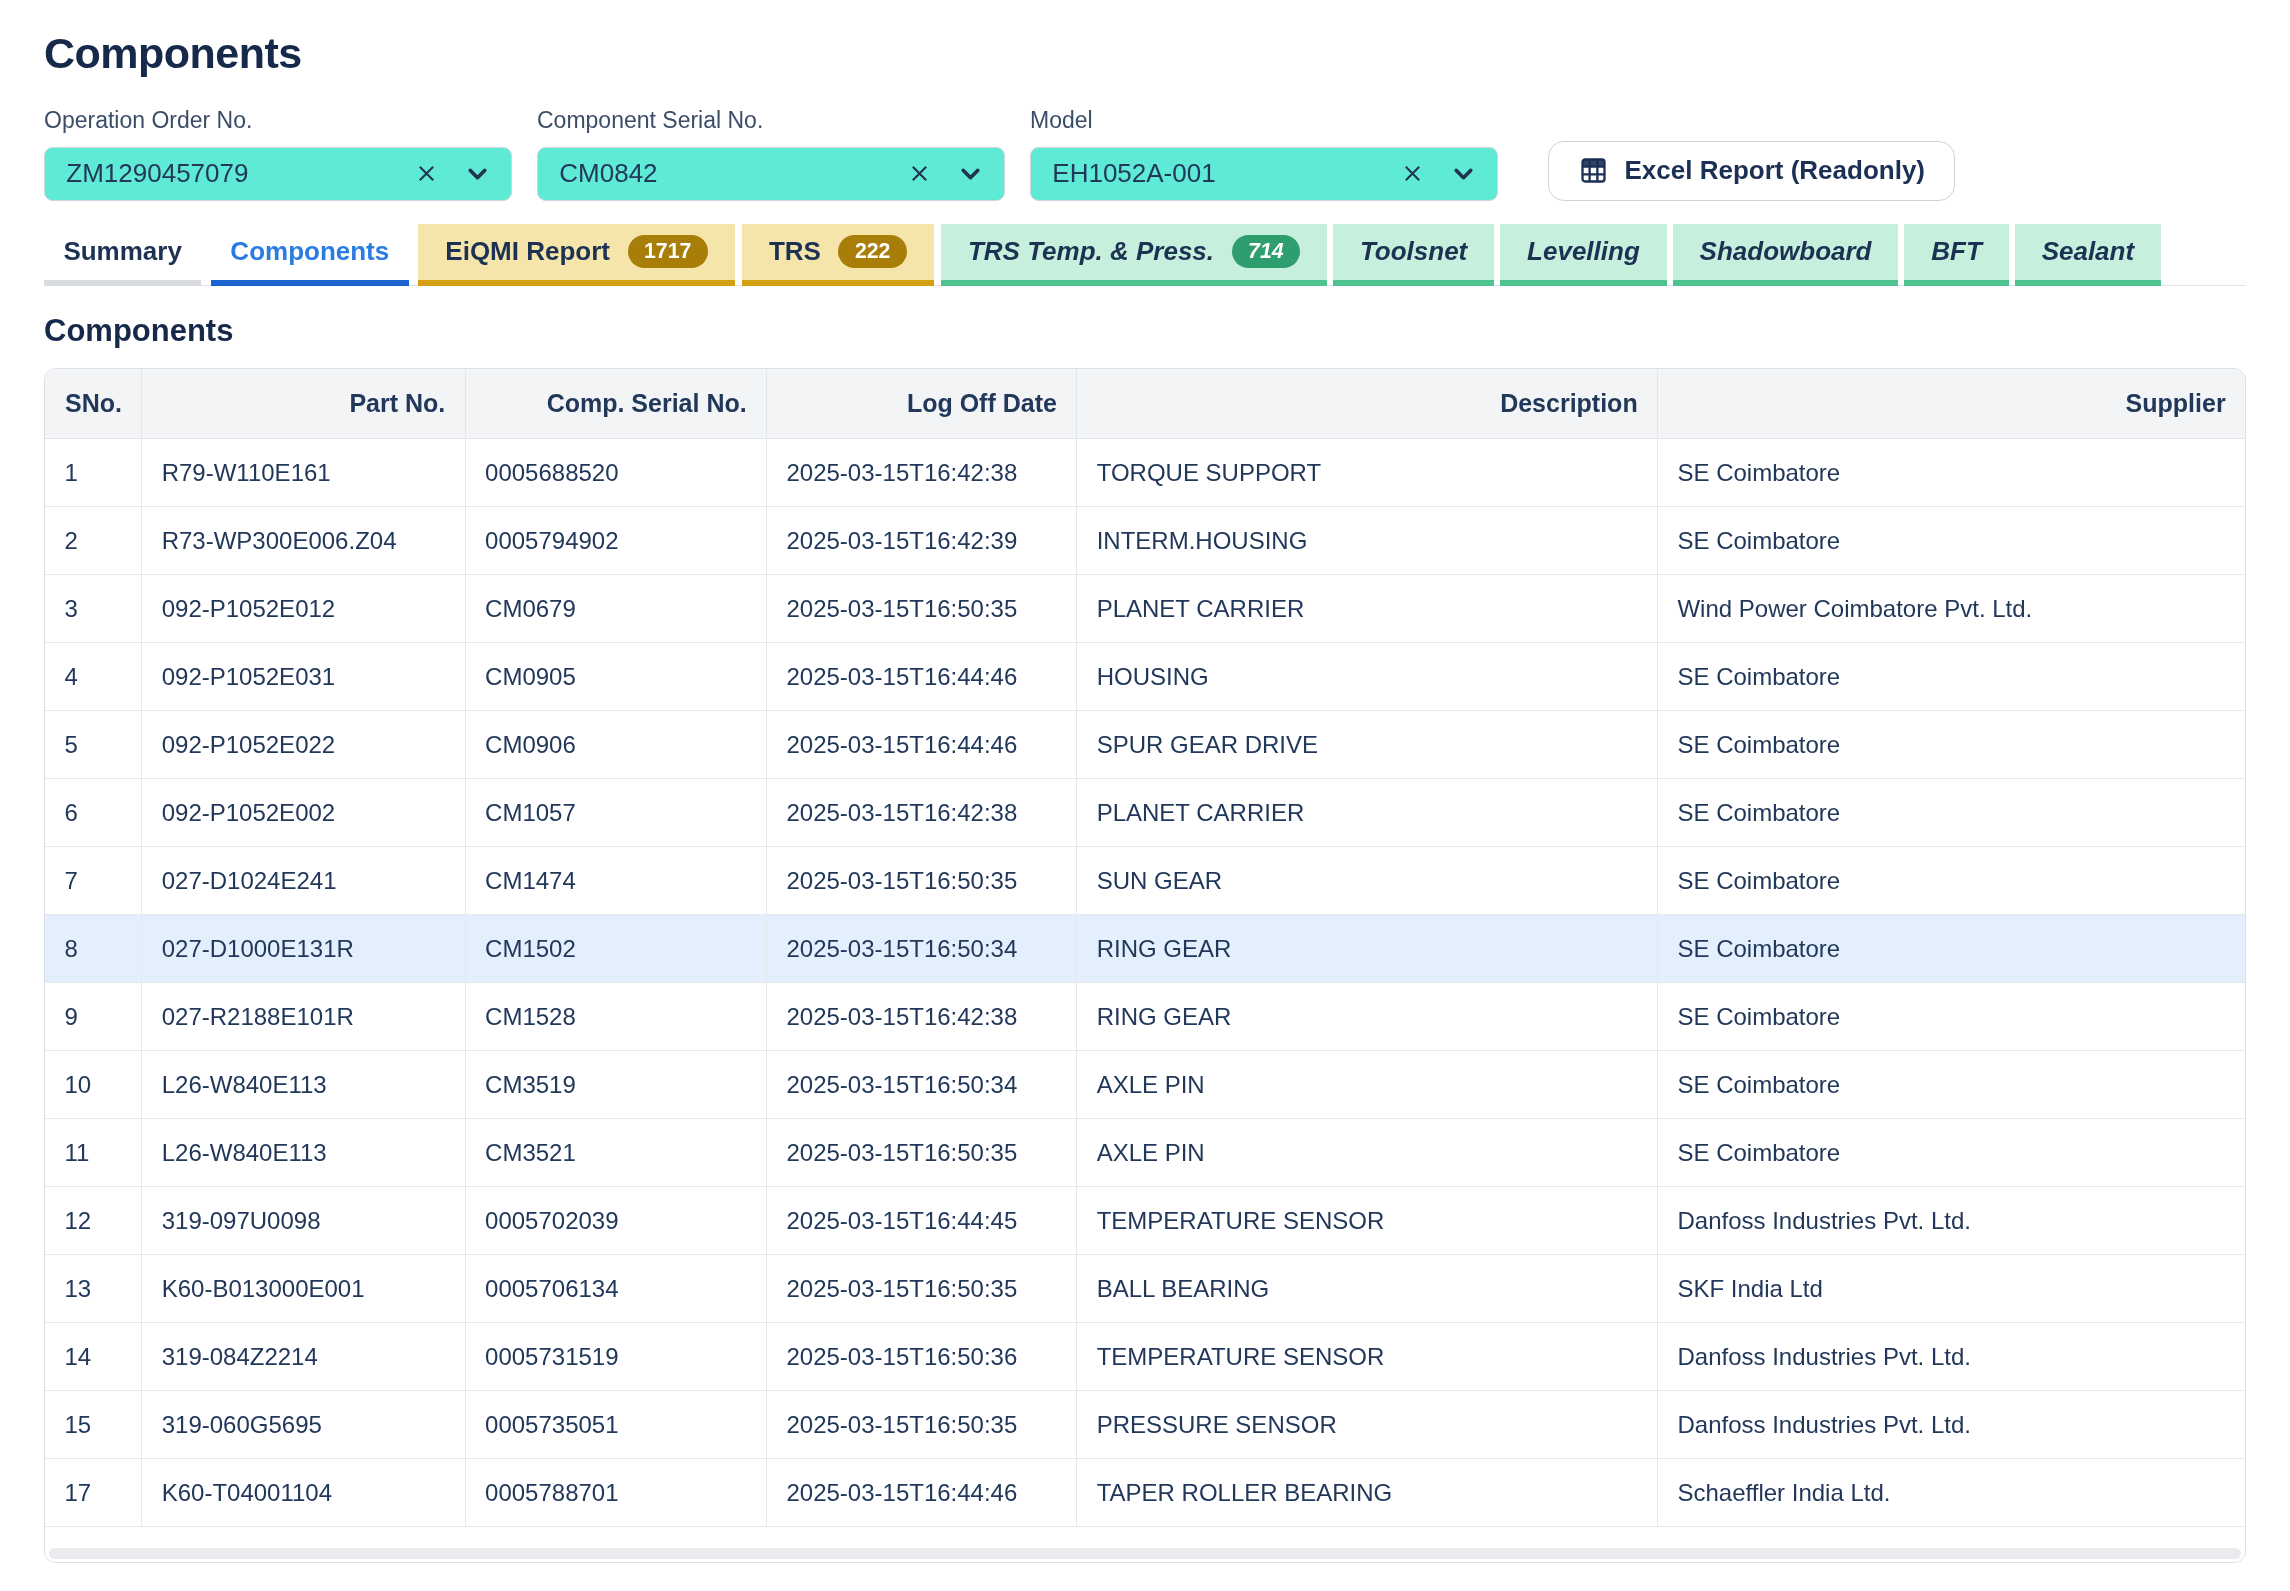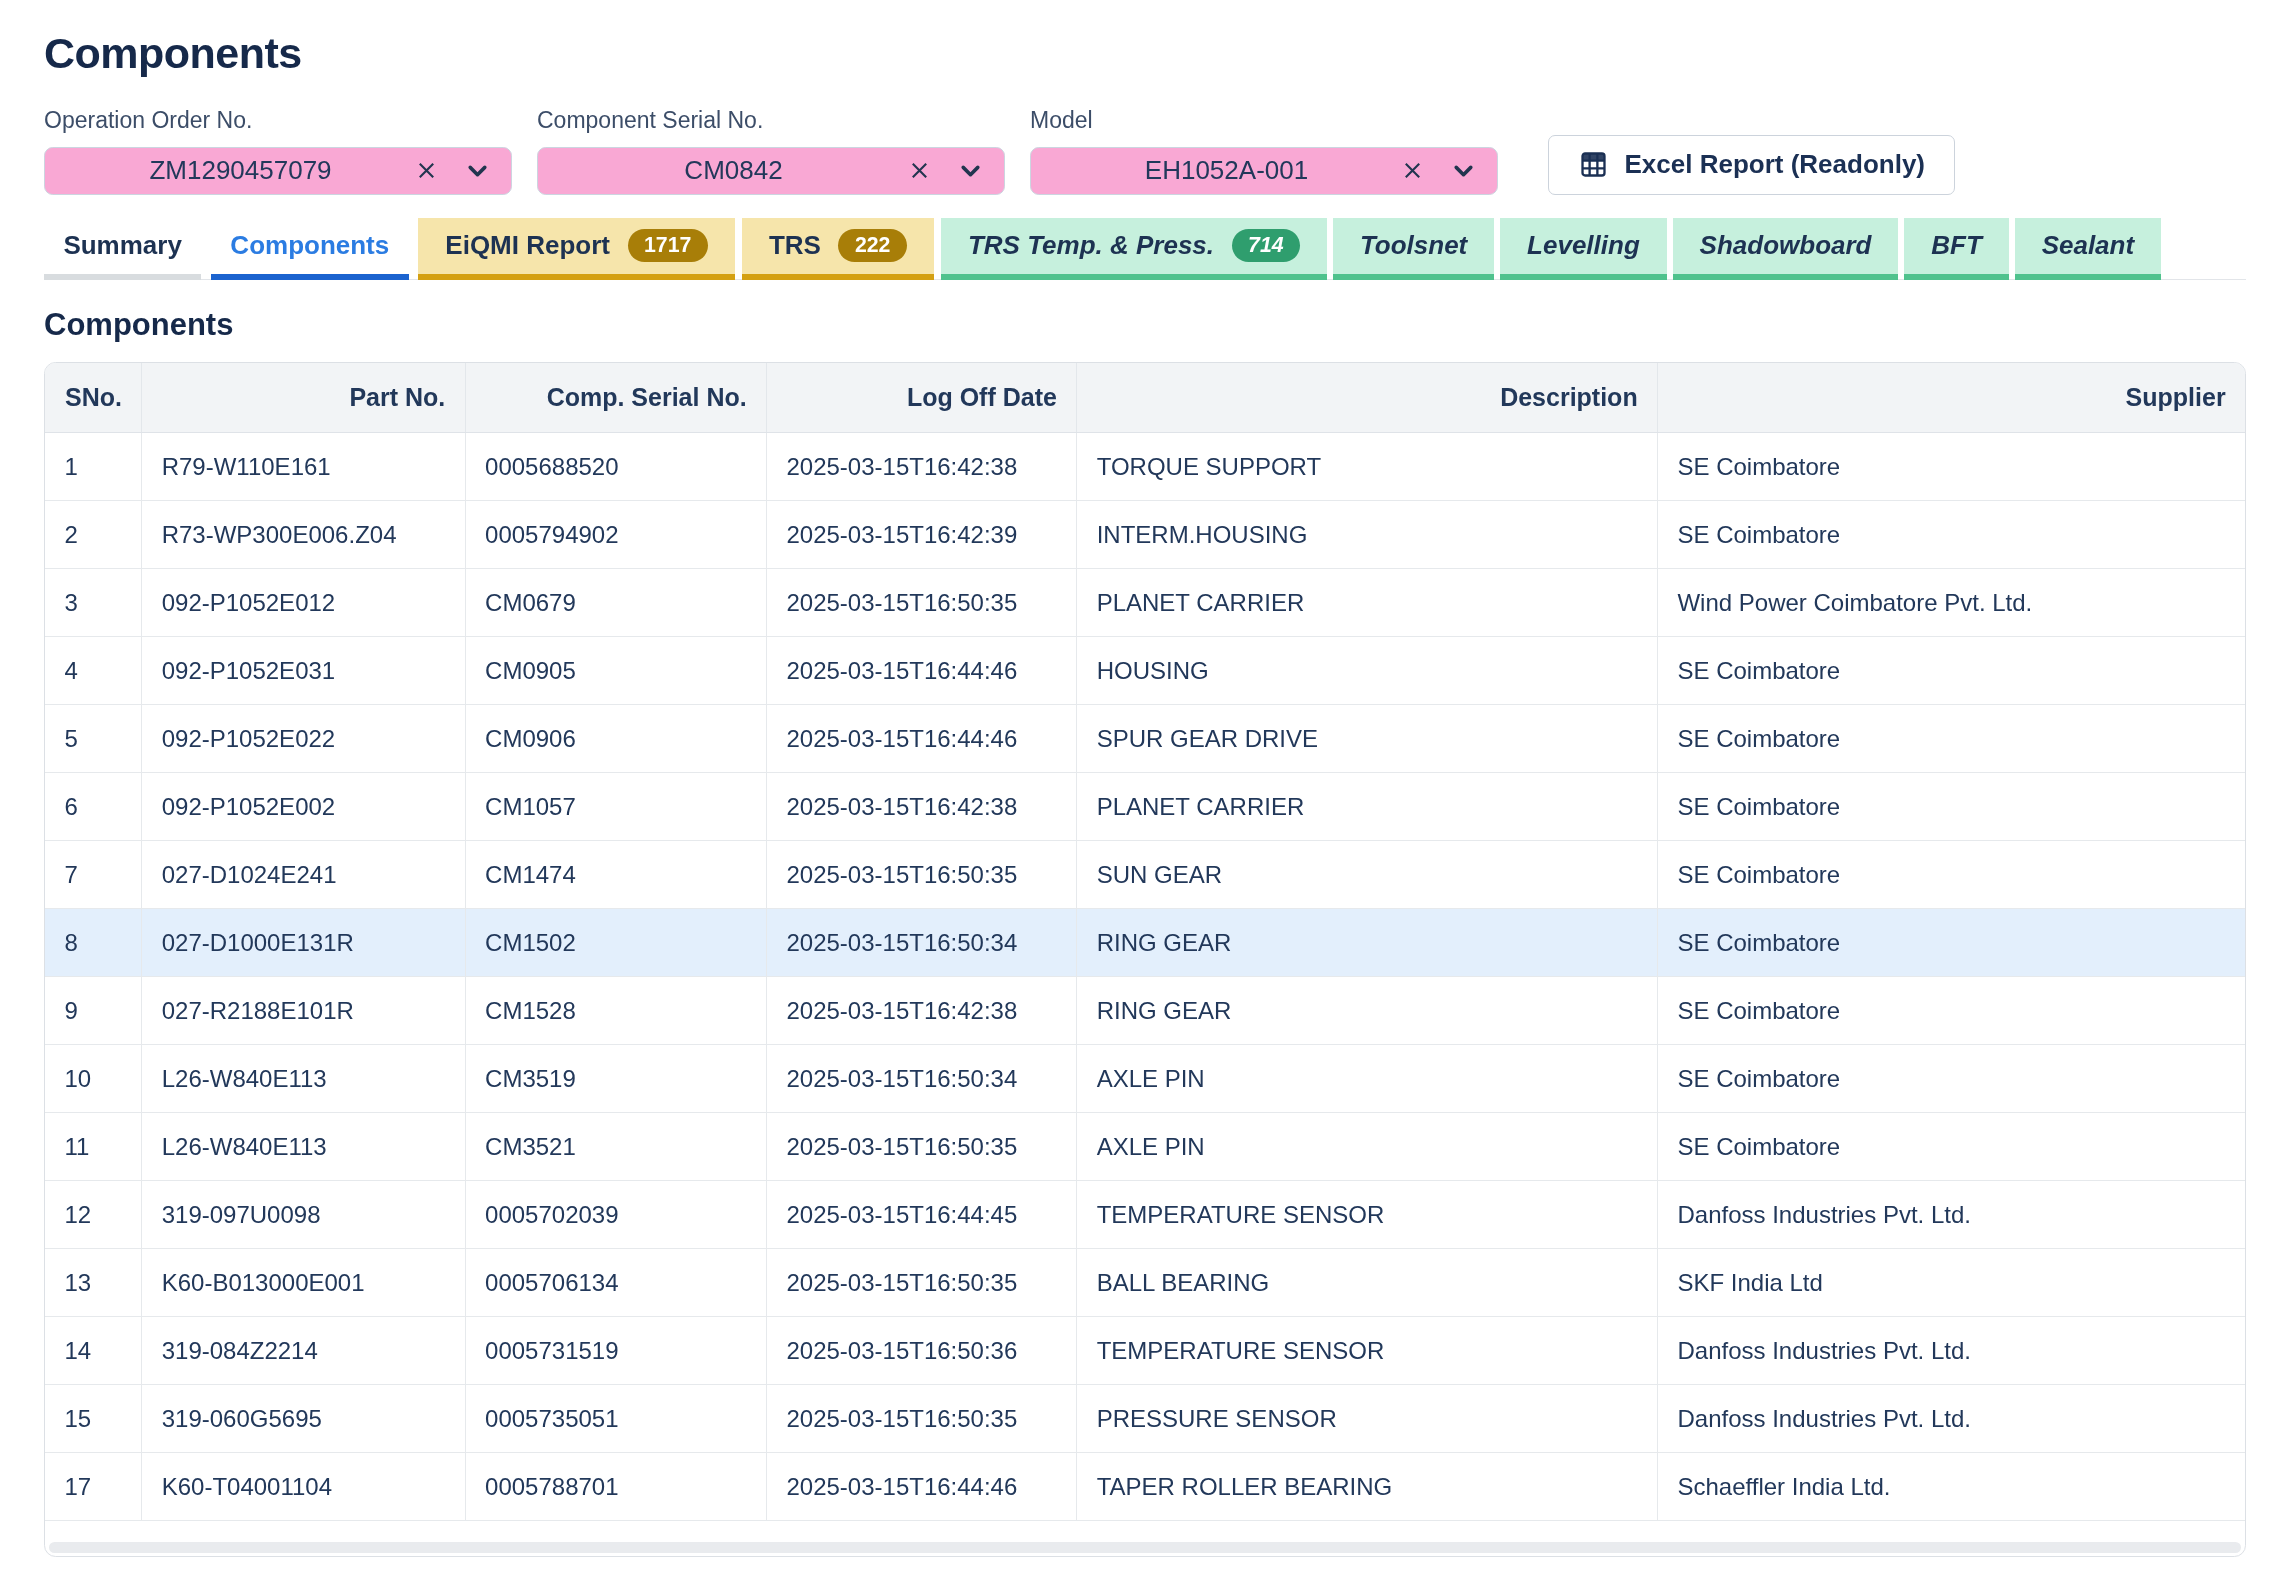--- a/index.html
+++ b/index.html
@@ -27,45 +27,44 @@
   }
   .filter-group { margin-right: 25px; }
   .filter-label {
     font-size: 23px;
     font-weight: 500;
     color: #3c4d68;
     margin-bottom: 12.6px;
   }
   .combobox {
     width: 468px;
-    height: 48px;
+    height: 54px;
     border: 1px solid #ccd5e0;
     border-radius: 8.7px;
-    background: #f9a8d4;
+    background: #5eead4;
     display: flex;
     align-items: center;
     padding: 0 21.3px;
     cursor: pointer;
-    text-align: center;
   }
   .combobox .value {
     flex: 1;
     font-size: 26px;
     color: #22385a;
     white-space: nowrap;
     overflow: hidden;
   }
   .cb-icon { display: flex; align-items: center; flex: 0 0 auto; }
   .clear-icon { margin-right: 27px; }
   .excel-button {
     height: 60px;
     margin-left: 25px;
     padding: 0 29px;
     border: 1px solid #ccd3dc;
-    border-radius: 7px;
+    border-radius: 16px;
     background: #ffffff;
     display: flex;
     align-items: center;
     gap: 15.5px;
     font-size: 26px;
     font-weight: 700;
     color: #1b3054;
     cursor: pointer;
     white-space: nowrap;
   }

